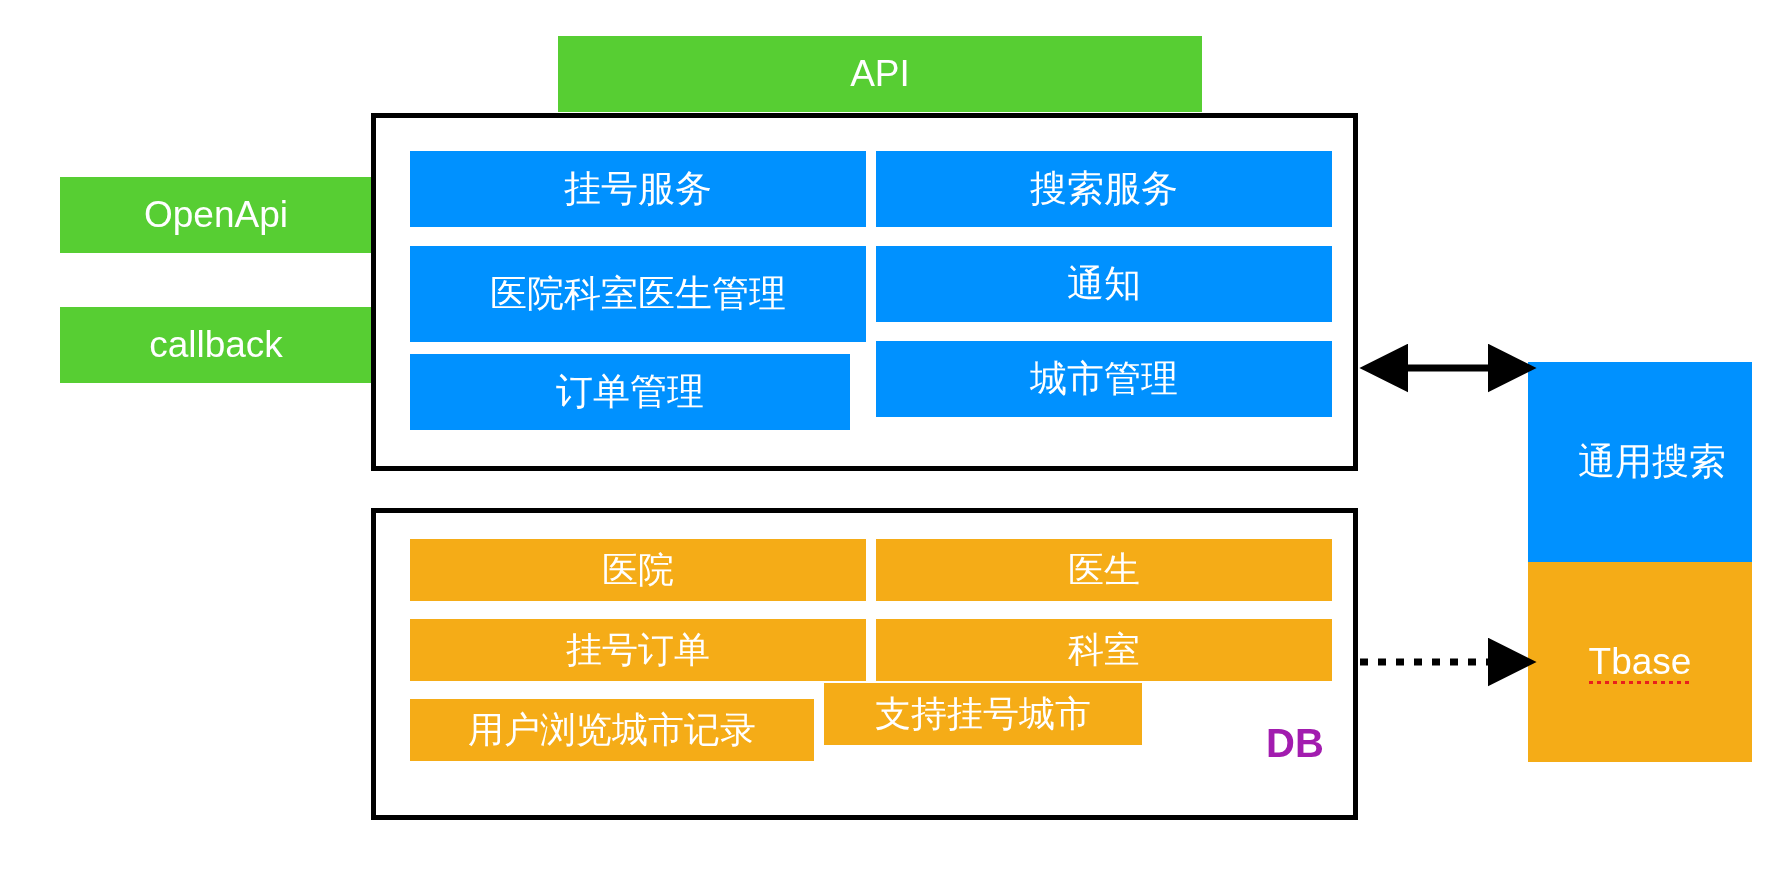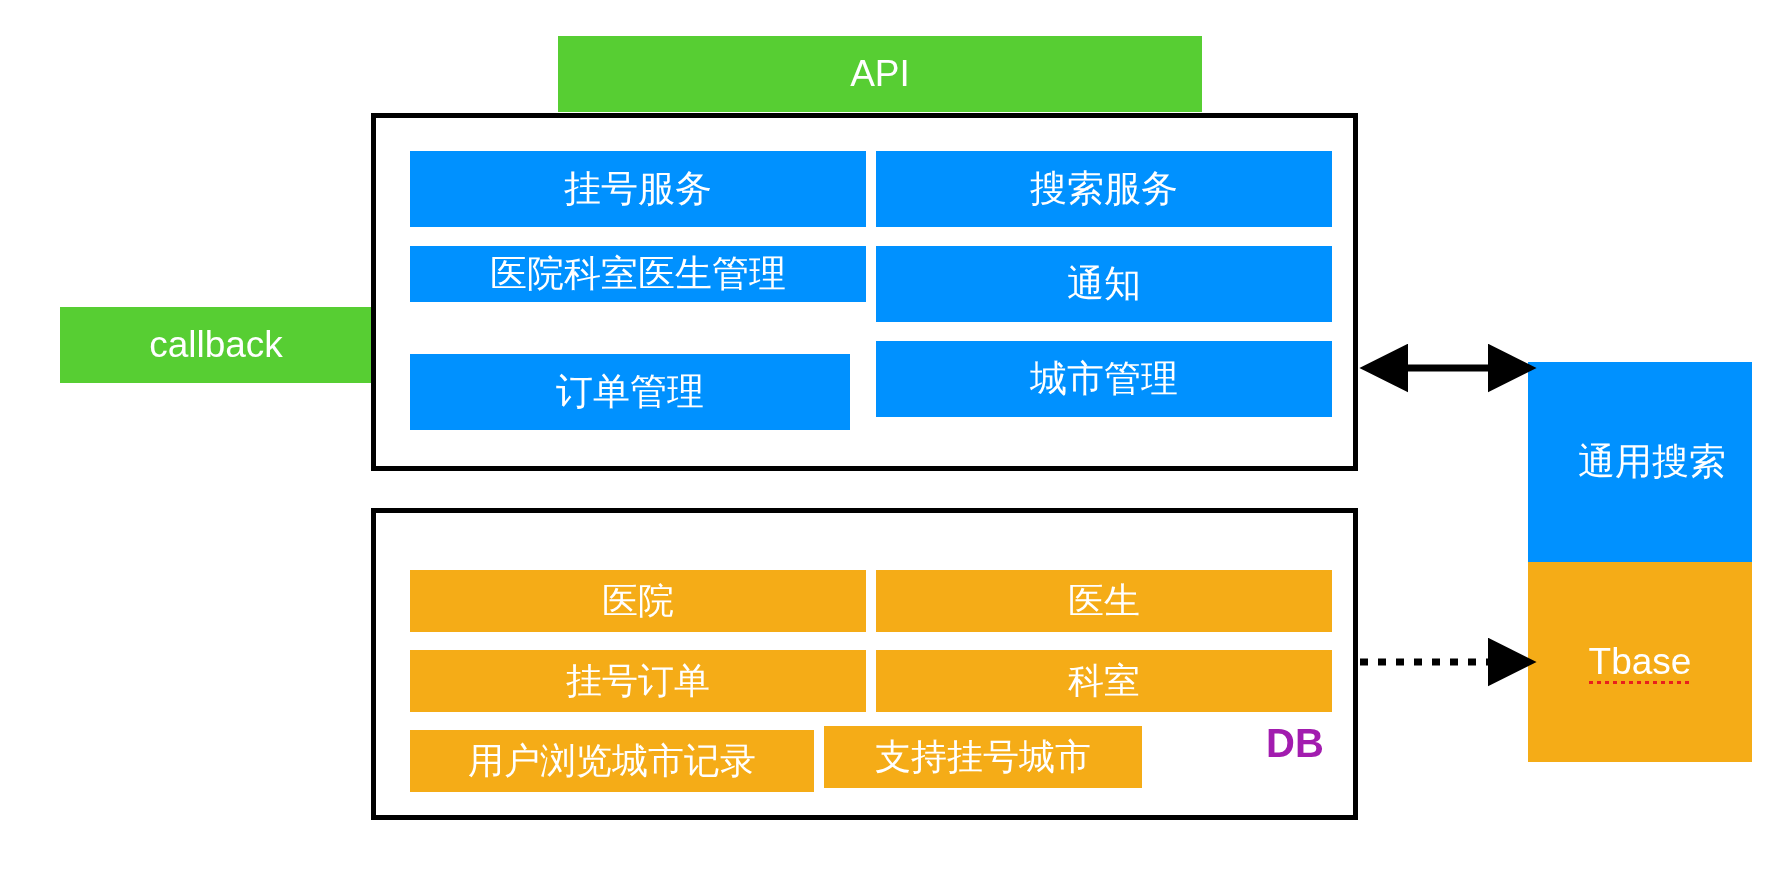--- a/index.html
+++ b/index.html
@@ -38,21 +38,21 @@
   
   .container-box {
     background: #ffffff;
     border: 5px solid #000000;
   }
 
   
   .t-api      { font-size: 37px; }
   .t-side     { font-size: 37px; }
   .t-service  { font-size: 37px; align-items: center; }
-  .t-db       { font-size: 36px; margin-top: 31px; }
+  .t-db       { font-size: 36px; }
   .t-right-cn { font-size: 37px; padding-left: 24px; }
   .t-right-en { font-size: 37px; }
 
   .db-label {
     position: absolute;
     font-size: 40px;
     font-weight: bold;
     color: #a21caf;
   }
 
@@ -80,35 +80,38 @@
 </style>
 </head>
 <body>
 
 <div id="canvas">
 
   <div class="abs tile tile-green t-api" style="left:558px; top:36px; width:644px; height:76px;">
     <span>API</span>
   </div>
 
+  <div class="abs tile tile-green t-side" style="left:60px; top:177px; width:312px; height:76px;">
+    <span>OpenApi</span>
+  </div>
 
   <div class="abs tile tile-green t-side" style="left:60px; top:307px; width:312px; height:76px;">
     <span>callback</span>
   </div>
 
   <div class="abs container-box" style="left:371px; top:113px; width:987px; height:358px;">
 
     <div class="abs tile tile-blue t-service" style="left:34px; top:33px; width:456px; height:76px;">
       <span>挂号服务</span>
     </div>
     <div class="abs tile tile-blue t-service" style="left:500px; top:33px; width:456px; height:76px;">
       <span>搜索服务</span>
     </div>
 
-    <div class="abs tile tile-blue t-service" style="left:34px; top:128px; width:456px; height:56px;">
+    <div class="abs tile tile-blue t-service" style="left:34px; top:128px; width:456px; height:96px;">
       <span>医院科室医生管理</span>
     </div>
     <div class="abs tile tile-blue t-service" style="left:500px; top:128px; width:456px; height:76px;">
       <span>通知</span>
     </div>
 
     <div class="abs tile tile-blue t-service" style="left:34px; top:236px; width:440px; height:76px;">
       <span>订单管理</span>
     </div>
     <div class="abs tile tile-blue t-service" style="left:500px; top:223px; width:456px; height:76px;">
@@ -128,21 +131,21 @@
     <div class="abs tile tile-orange t-db" style="left:34px; top:106px; width:456px; height:62px;">
       <span>挂号订单</span>
     </div>
     <div class="abs tile tile-orange t-db" style="left:34px; top:186px; width:404px; height:62px;">
       <span>用户浏览城市记录</span>
     </div>
 
     <div class="abs tile tile-orange t-db" style="left:500px; top:106px; width:456px; height:62px;">
       <span>科室</span>
     </div>
-    <div class="abs tile tile-orange t-db" style="left:448px; top:182px; width:318px; height:62px;">
+    <div class="abs tile tile-orange t-db" style="left:448px; top:170px; width:318px; height:62px;">
       <span>支持挂号城市</span>
     </div>
 
     <span class="db-label" style="left:890px; top:208px;">DB</span>
   </div>
 
   <div class="abs tile tile-blue t-right-cn" style="left:1528px; top:362px; width:224px; height:200px;">
     <span>通用搜索</span>
   </div>
 

